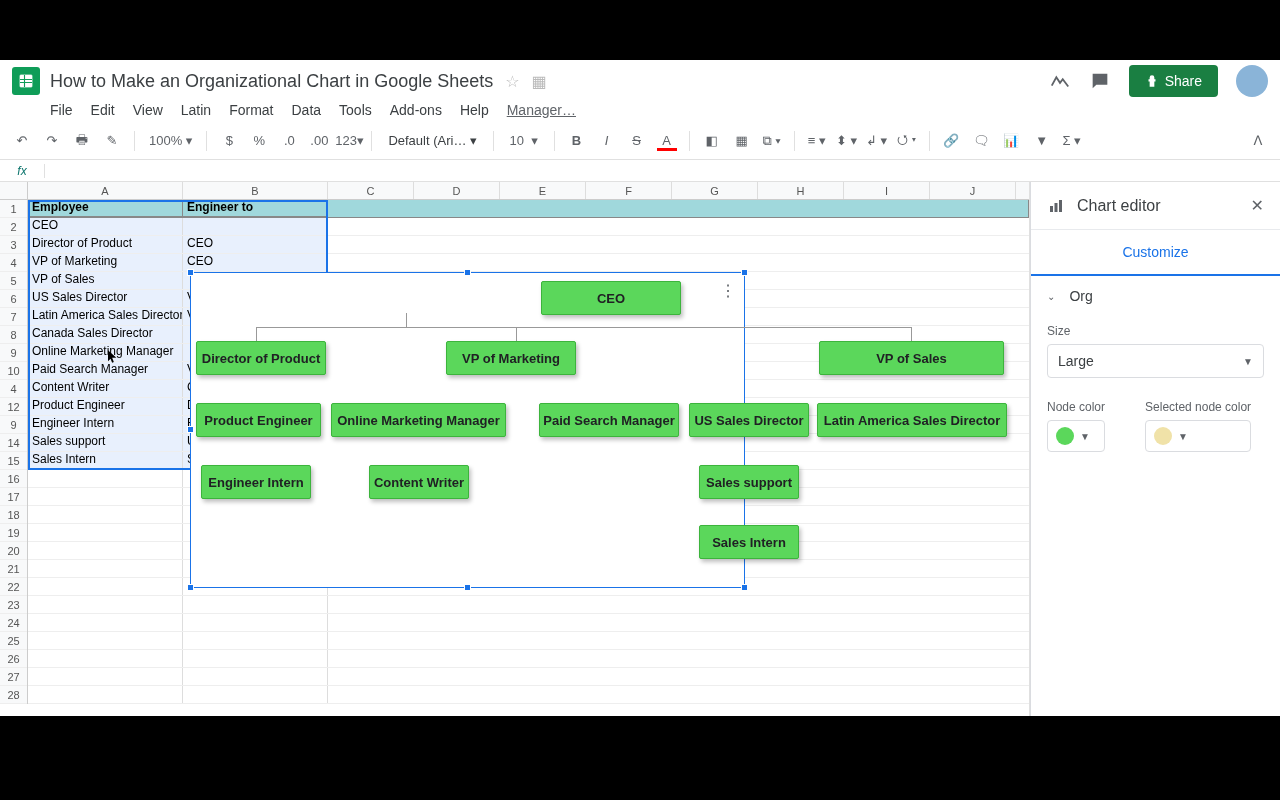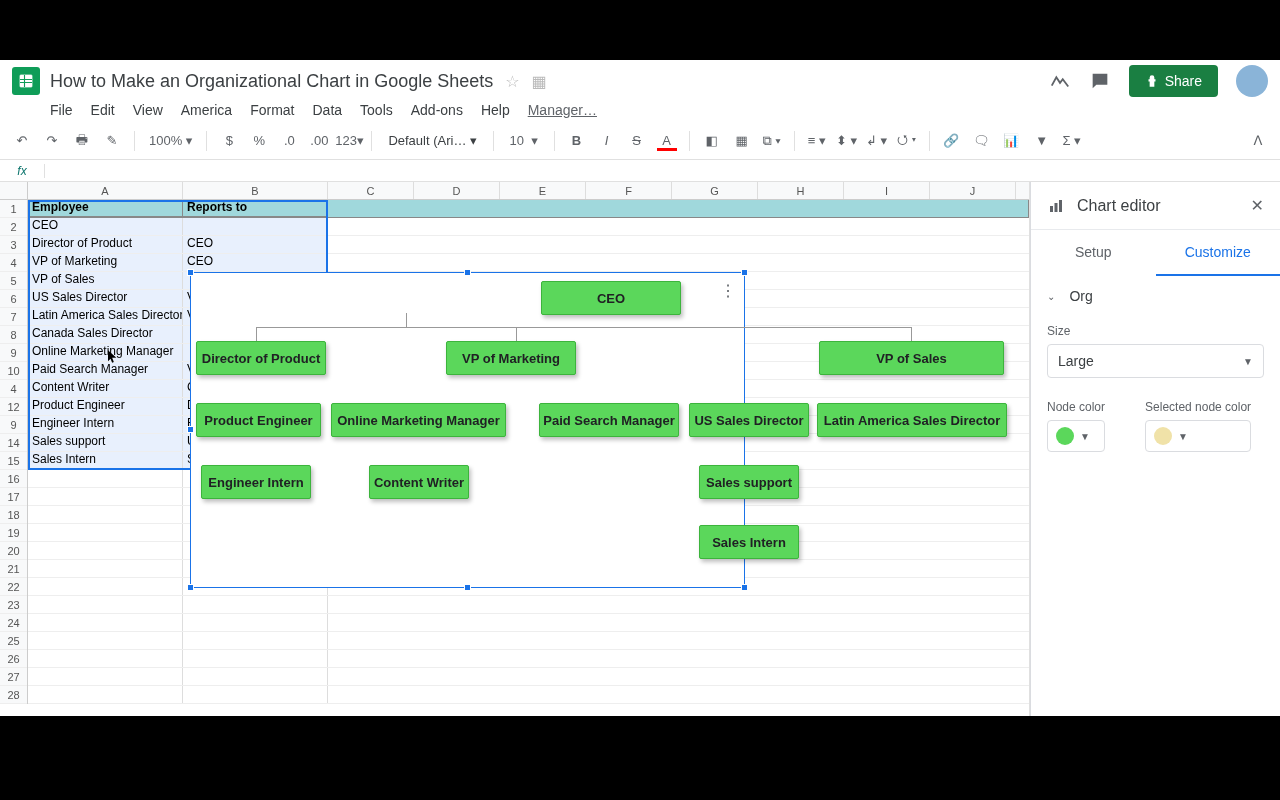--- a/index.html
+++ b/index.html
@@ -114,21 +114,21 @@
           <span>Share</span>
         </div>
         <div class="avatar"></div>
       </div>
     </div>
 
     <div class="menu-row">
       <span>File</span>
       <span>Edit</span>
       <span>View</span>
-      <span>America</span>
+      <span>Latin</span>
       <span>Format</span>
       <span>Data</span>
       <span>Tools</span>
       <span>Add-ons</span>
       <span>Help</span>
       <span class="saving">Manager…</span>
     </div>
 
     <div class="toolbar">
       <span class="tbtn">↶</span>
@@ -221,21 +221,21 @@
             <div class="rh">23</div>
             <div class="rh">24</div>
             <div class="rh">25</div>
             <div class="rh">26</div>
             <div class="rh">27</div>
             <div class="rh">28</div>
           </div>
         <div class="cells" id="cells">
             <div class="cell-row hdr-cell">
               <div class="cA hdr-cell">Employee</div>
-              <div class="cB hdr-cell">Reports to</div>
+              <div class="cB hdr-cell">Engineer to</div>
             </div>
             <div class="cell-row sel-range">
               <div class="cA">CEO</div>
               <div class="cB"></div>
             </div>
             <div class="cell-row sel-range">
               <div class="cA">Director of Product</div>
               <div class="cB">CEO</div>
             </div>
             <div class="cell-row sel-range">
@@ -381,21 +381,20 @@
             <svg viewBox="0 0 24 24" width="18" height="18" fill="#5f6368">
                 <rect x="4" y="12" width="4" height="8"></rect>
                 <rect x="10" y="8" width="4" height="12"></rect>
                 <rect x="16" y="4" width="4" height="16"></rect>
               </svg>
           </span>
           <span class="ttl">Chart editor</span>
           <span class="close">✕</span>
         </div>
         <div class="side-tabs">
-          <div class="side-tab">Setup</div>
           <div class="side-tab active">Customize</div>
         </div>
         <div class="side-section">
           <span class="chev">⌄</span>
           <span>Org</span>
         </div>
         <div class="side-body">
           <div class="lbl">Size</div>
           <div class="sel-box">
             <span>Large</span>

